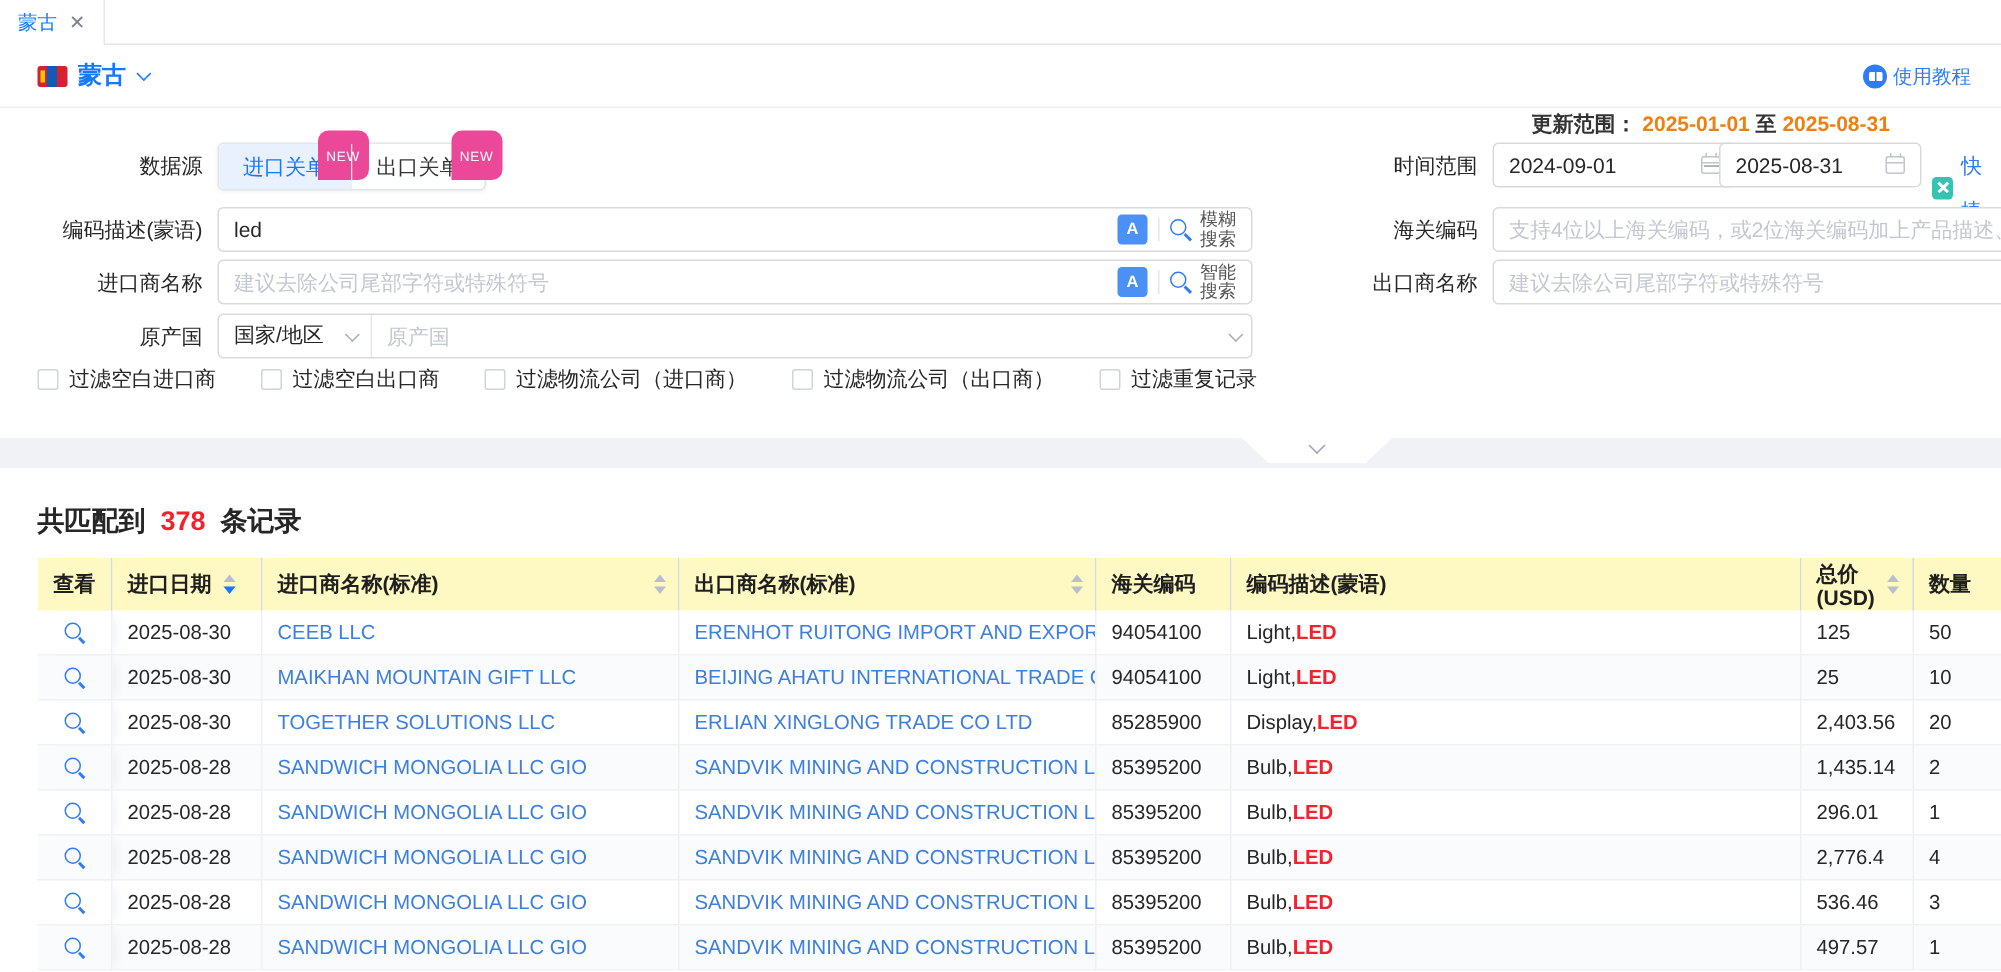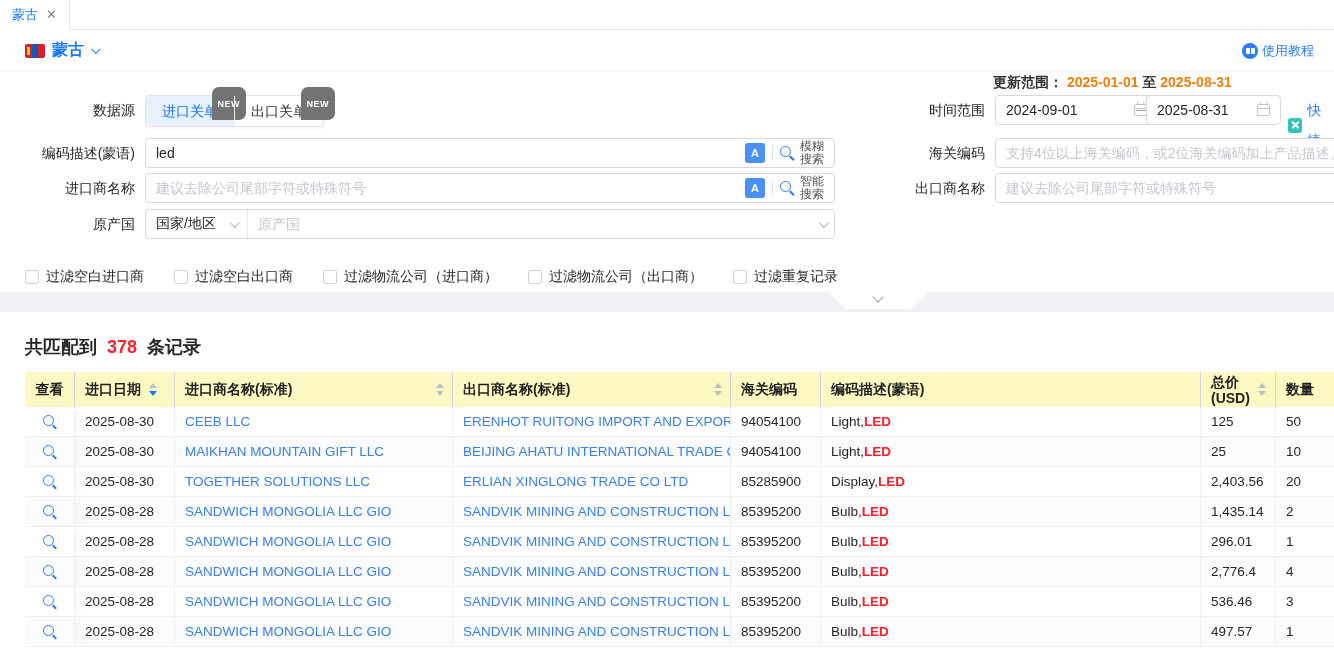--- a/index.html
+++ b/index.html
@@ -32,22 +32,22 @@
   
   .filter-panel { position:relative; height:240px; background:#fff; }
   .flabel { position:absolute; width:110px; text-align:right; font-size:14px; color:#262626; line-height:30px; }
   .rlabel { position:absolute; width:82px; text-align:right; font-size:14px; color:#262626; line-height:30px; }
 
   .ds-group { position:absolute; left:145px; top:23px; display:flex; border:1px solid #e2e5ea;
               border-radius:4px; background:#fff; box-shadow:0 1px 3px rgba(0,0,0,.06); }
   .ds-item { position:relative; padding:0 16px; height:30px; line-height:30px; font-size:14px; cursor:pointer; }
   .ds-item.active { background:#e8f1fd; color:#1677ff; border-radius:4px 0 0 4px; }
   .ds-item:not(.active) { color:#333; border-left:1px solid #eceef2; border-radius:0 4px 4px 0; }
-  .new-badge { position:absolute; top:-9px; right:-12px; background:#737373; color:#fff; font-size:9px;
-               font-weight:bold; padding:1.5px 6px; border-radius:7px 7px 7px 0; letter-spacing:.5px;margin-left:12px; }
+  .new-badge { position:absolute; top:-9px; right:-12px; background:#ec4899; color:#fff; font-size:9px;
+               font-weight:normal; padding:1.5px 6px; border-radius:7px 7px 7px 0; letter-spacing:.5px;margin-left:12px; }
 
   .input-wrap { position:absolute; display:flex; align-items:center; height:30px; background:#fff;
                 border:1px solid #d9d9d9; border-radius:4px; padding:0 8px 0 0; }
   .input-wrap input { border:none; outline:none; flex:1; height:26px; padding:0 10px; font-size:14px;
                       color:#262626; background:transparent; font-family:inherit; min-width:0; }
   .input-wrap input::placeholder { color:#c3c7cf; }
   .trans-icon { width:20px; height:20px; background:#4a90f5; border-radius:3px; flex:0 0 auto;
                 display:flex; align-items:center; justify-content:center; cursor:pointer; }
   .trans-icon::after { content:"A"; color:#fff; font-size:11px; font-weight:bold; }
   .vdiv { width:1px; height:16px; background:#e3e5e9; margin:0 7px; flex:0 0 auto; }
@@ -57,39 +57,39 @@
   .mag::after { content:""; position:absolute; width:5.5px; height:1.8px; background:#2f7cf6;
                 transform:rotate(45deg); left:9px; top:11px; }
   .search-mode { width:26px; font-size:12px; line-height:13px; color:#555; margin-left:5px;
                  word-break:break-all; cursor:pointer; }
 
   .region-select { display:flex; align-items:center; gap:14px; padding:0 10px; height:28px;
                    border-right:1px solid #e6e8ec; font-size:14px; color:#262626; cursor:pointer; flex:0 0 auto; }
   .chev-gray { width:7px; height:7px; border-right:1.4px solid #aab0bb; border-bottom:1.4px solid #aab0bb;
                transform:rotate(45deg) translateY(-2px); display:inline-block; }
 
-  .update-range { position:absolute; left:993px; top:2px; font-size:14px; font-weight:bold; color:#333; }
+  .update-range { position:absolute; left:1021px; top:2px; font-size:14px; font-weight:bold; color:#333; }
   .update-range .orange { color:#ef8010; }
 
   .date-box { position:absolute; display:flex; align-items:center; justify-content:space-between;
               height:30px; border:1px solid #d9d9d9; border-radius:4px; padding:0 10px; font-size:14px;
               color:#262626; background:#fff; cursor:pointer; }
   .cal { width:13px; height:12px; border:1.2px solid #c0c4cc; border-radius:2px; position:relative; }
   .cal::before { content:""; position:absolute; top:-3.5px; left:1.5px; width:1.5px; height:3.5px;
                  background:#c0c4cc; box-shadow:6.5px 0 0 #c0c4cc; }
   .cal::after { content:""; position:absolute; top:2.5px; left:0; right:0; height:1px; background:#c0c4cc; }
   .range-sep { position:absolute; left:1136px; top:23px; width:10px; text-align:center; line-height:30px; color:#8b909a; font-size:13px; }
   .quick { position:absolute; left:1288px; top:23px; display:flex; align-items:center; gap:5px;
            line-height:30px; color:#2f7cf6; font-size:14px; cursor:pointer; }
   .quick-icon { width:15px; height:15px; border-radius:3px; background:#35c3b4; position:relative; }
   .quick-icon::before, .quick-icon::after { content:""; position:absolute; left:3px; top:6.7px; width:9px;
            height:1.8px; background:#fff; }
   .quick-icon::before { transform:rotate(45deg); } .quick-icon::after { transform:rotate(-45deg); }
 
-  .cb-row { position:absolute; left:25px; top:196px; display:flex; align-items:center; }
+  .cb-row { position:absolute; left:25px; top:172px; display:flex; align-items:center; }
   .cb { display:flex; align-items:center; gap:7px; margin-right:30px; font-size:14px; color:#262626; cursor:pointer; }
   .cb-box { width:14px; height:14px; border:1px solid #cfd3da; border-radius:2px; background:#fff; }
 
   .collapse-band { position:absolute; left:0; right:0; bottom:0; height:20px; background:#f0f2f5; }
   .collapse-handle { position:absolute; left:828px; top:0; width:100px; height:17px; background:#fff;
        clip-path:polygon(0 0,100% 0,82% 100%,18% 100%); display:flex; align-items:flex-start;
        justify-content:center; cursor:pointer; }
   .chev-down { width:8px; height:8px; border-right:1.6px solid #9aa0b0; border-bottom:1.6px solid #9aa0b0;
        transform:rotate(45deg); margin-top:1px; }
 

